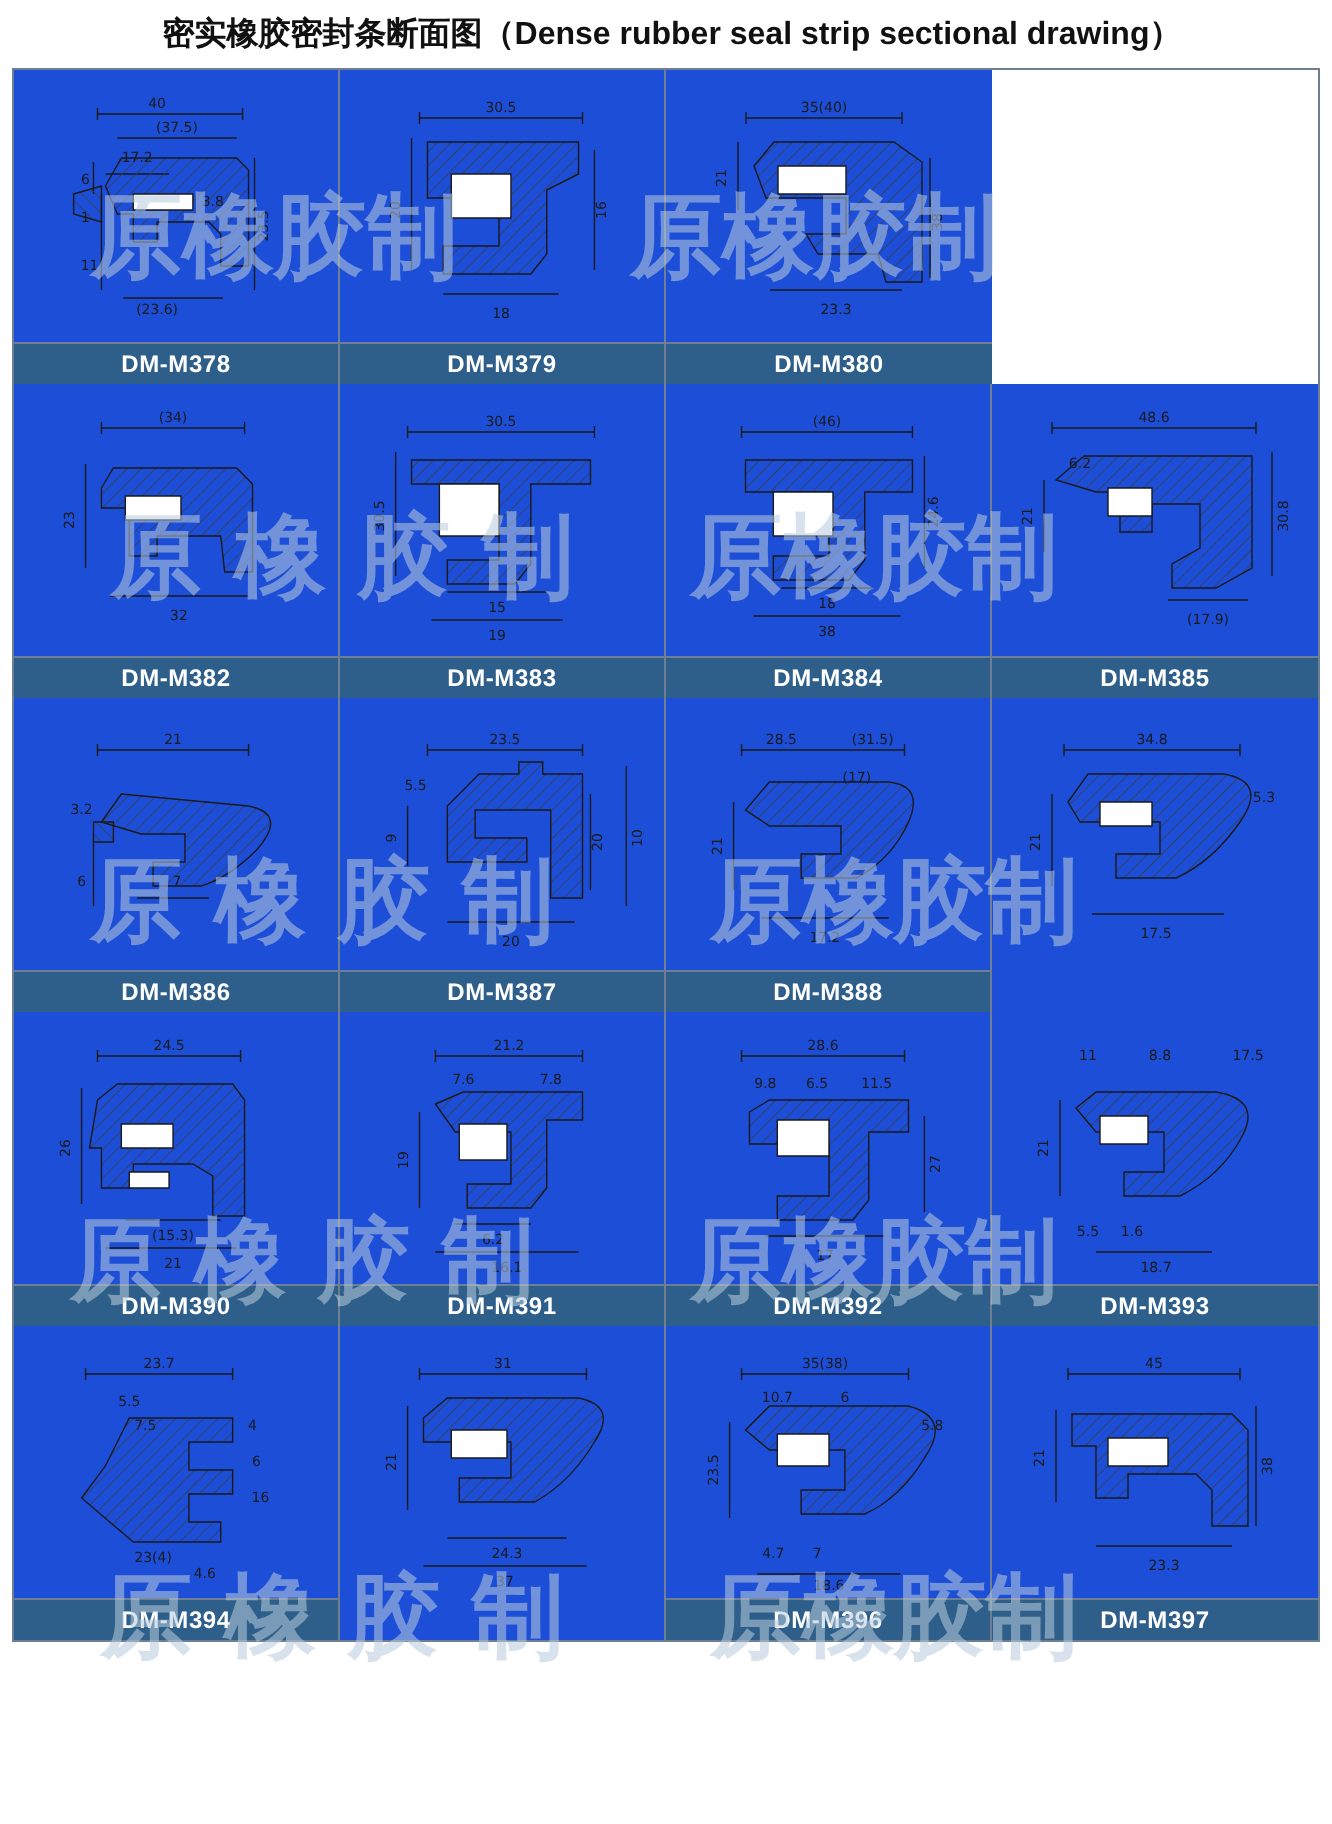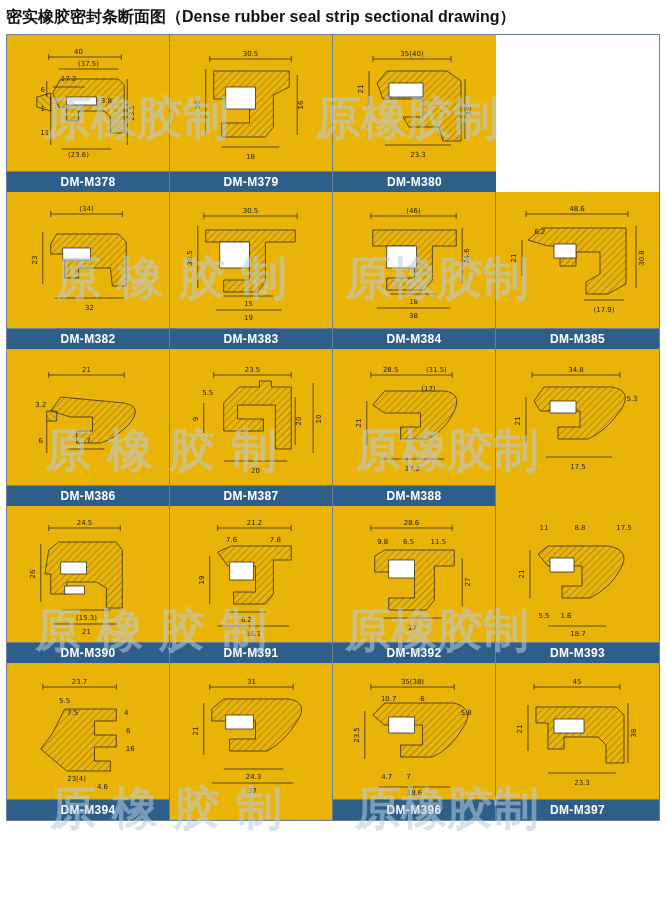--- a/index.html
+++ b/index.html
@@ -19,20 +19,21 @@
     height: 912px;
     box-sizing: border-box;
   }
   
   #title-bar {
     height: 34px;
     display: flex;
     align-items: center;
     padding-left: 6px;
     box-sizing: border-box;
+    justify-content: center;
   }
   #title-text {
     font-size: 16px;
     font-weight: bold;
     color: #111111;
     letter-spacing: 0px;
     white-space: nowrap;
   }
   
   #grid {
@@ -44,21 +45,21 @@
   .row {
     display: flex;
     width: 100%;
     box-sizing: border-box;
   }
   .cell {
     width: 25%;
     box-sizing: border-box;
     border-right: 1px solid #6f7f93;
     position: relative;
-    background: #eab308;
+    background: #1d4ed8;
   }
   .cell:last-child { border-right: none; }
 
   .fig {
     height: 136px;
     position: relative;
     overflow: hidden;
     background: transparent;
   }
   .fig svg {

